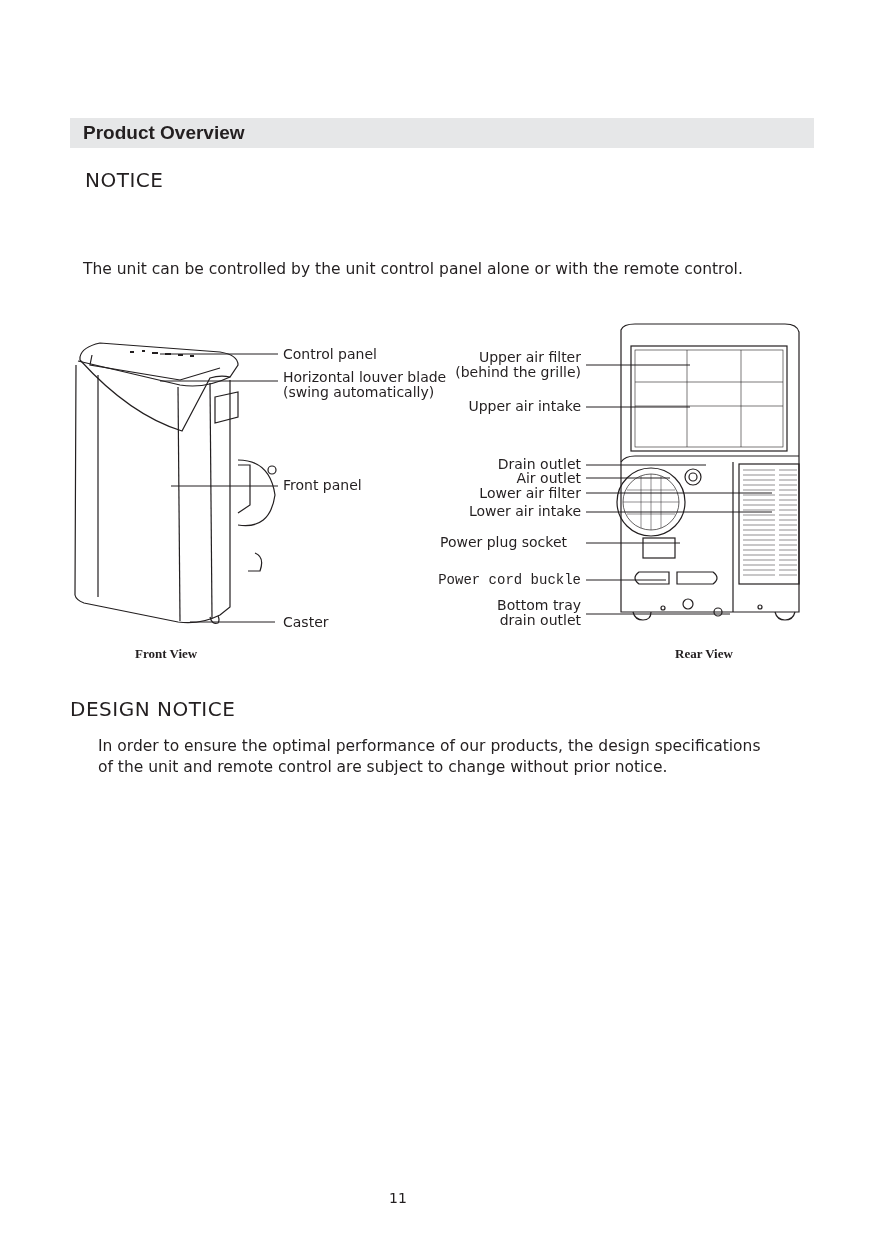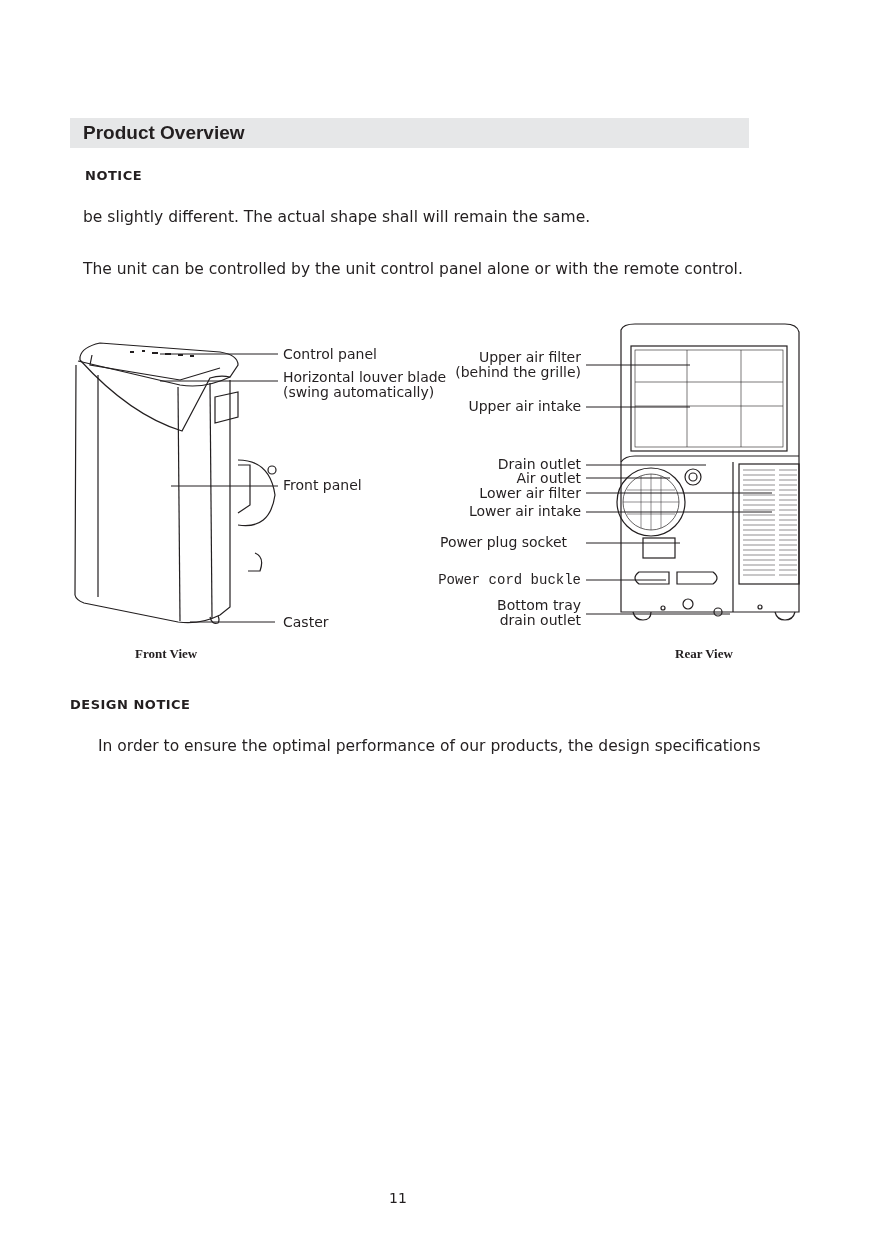--- a/index.html
+++ b/index.html
@@ -1,36 +1,35 @@
 <!DOCTYPE html>
 <html><head>
 <meta charset="utf-8">
 <style>
   html, body { margin:0; padding:0; background:#ffffff; }
   body { width:875px; height:1241px; position:relative; font-family:"DejaVu Sans", sans-serif; color:#231f20; overflow:hidden; }
-  .sec-bar { position:absolute; left:70px; top:118px; width:679px; height:30px; background:#e6e7e8; }
+  .sec-bar { position:absolute; left:70px; top:118px; width:744px; height:30px; background:#e6e7e8; }
   .sec-title { position:absolute; left:13px; top:4px; font-family:"Liberation Sans", sans-serif; font-weight:bold; font-size:19px; color:#231f20; }
-  .h2 { position:absolute; font-size:13px; letter-spacing:0.5px; color:#231f20;font-weight:bold; }
+  .h2 { position:absolute; font-size:20px; letter-spacing:0.5px; color:#231f20; }
   .para { position:absolute; font-size:15.5px; line-height:21px; color:#231f20; }
   .lbl { position:absolute; font-size:14px; line-height:15px; color:#231f20; white-space:nowrap; }
   .lbl.r { text-align:right; }
   .cap { position:absolute; font-family:Liberation Serif, serif; font-weight:bold; font-size:13px; color:#231f20; }
   .pagenum { position:absolute; left:0; width:796px; top:1190px; text-align:center; font-size:14px; color:#231f20; }
   svg { position:absolute; }
 </style>
 </head>
 <body>
 
 <div class="sec-bar">
   <span class="sec-title">Product Overview</span>
 </div>
 
 <div class="h2" style="left:85px; top:168px;">NOTICE</div>
 <div class="para" style="left:83px; top:207px;">
-  <div>be slightly different. The actual shape shall will remain the same.</div>
 </div>
 <div class="para" style="left:83px; top:259px;">The unit can be controlled by the unit control panel alone or with the remote control.</div>
 
 <svg style="left:70px; top:335px;" width="215" height="300" viewBox="0 0 215 300">
   <g fill="none" stroke="#231f20" stroke-width="1.2">
 
     <path d="M10 22 Q12 12 30 8 L150 17 Q168 20 168 30 L160 42 Q150 40 140 43 L112 96 Q60 80 10 25 Z" fill="#fff"></path>
     <path d="M8 26 L110 50 Q135 54 160 42"></path>
     <path d="M22 20 L20 30 L110 45 L150 33"></path>
 
@@ -196,15 +195,16 @@
 <div class="lbl r" style="right:294px; top:573px;font-family:Liberation Mono, monospace;">Power cord buckle</div>
 <div class="lbl r" style="right:294px; top:598px;">
   <div>Bottom tray</div>
   <div>drain outlet</div>
 </div>
 <div class="cap" style="left:675px; top:646px;">Rear View</div>
 
 <div class="h2" style="left:70px; top:697px;">DESIGN NOTICE</div>
 <div class="para" style="left:70px; top:736px;margin-left:28px;">
   <div>In order to ensure the optimal performance of our products, the design specifications</div>
+  <div>of the unit and remote control are subject to change without prior notice.</div>
 </div>
 
 <div class="pagenum">11</div>
 
 </body></html>

